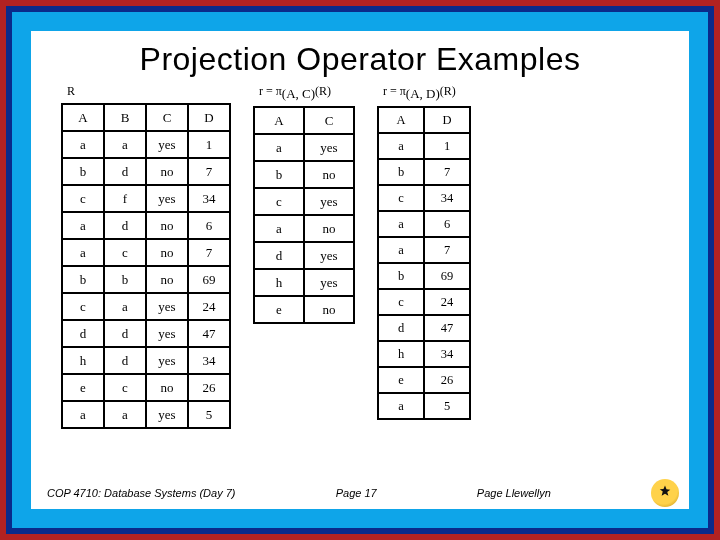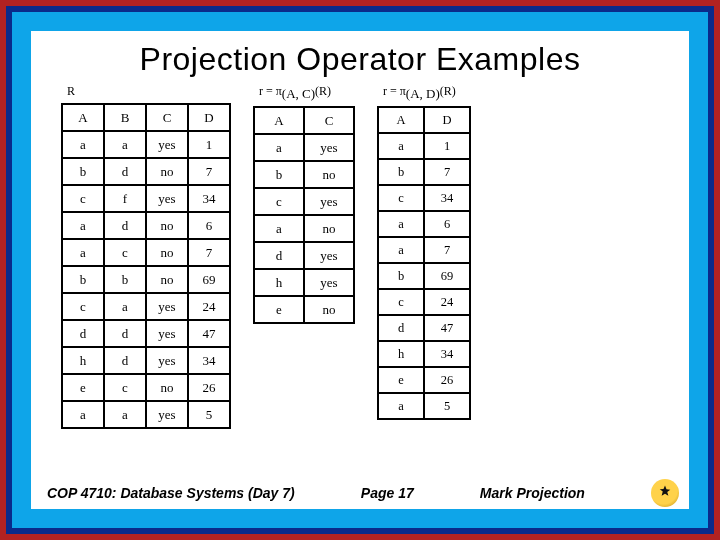--- a/index.html
+++ b/index.html
@@ -12,21 +12,21 @@
   .content { flex: 1; padding: 0 22px 0 30px; display: flex; gap: 22px; align-items: flex-start; font-size: 11px; }
   .block { display: flex; flex-direction: column; align-items: flex-start; }
   .block .caption { font-size: 12px; margin: 0 0 4px 6px; }
   table { border-collapse: collapse; font-family: 'Times New Roman', serif; }
   th, td { border: 2px solid #000; text-align: center; font-weight: 400; }
   th { background: #fff; font-weight: 400; }
   .tR th, .tR td { width: 42px; height: 27px; font-size: 13px; }
   .tAC th, .tAC td { width: 50px; height: 27px; font-size: 13px; }
   .tAD th, .tAD td { width: 46px; height: 26px; font-size: 12.5px; }
   .tC th, .tC td  { width: 50px; height: 27px; font-size: 13px; }
-  .footer { display: flex; align-items: center; justify-content: space-between; padding: 4px 10px 2px 16px; font-family: Arial, sans-serif; font-size: 14px; font-weight: 700; font-style: italic; text-align: center; }
+  .footer { display: flex; align-items: center; justify-content: space-between; padding: 4px 10px 2px 16px; font-family: Arial, sans-serif; font-size: 11px; font-weight: 400; font-style: italic; text-align: center; }
   .footer .logo { width: 28px; height: 28px; border-radius: 50%; background: radial-gradient(circle at 45% 40%, #ffd24a 0 60%, #b8860b 100%); display: flex; align-items: center; justify-content: center; font-style: normal;}
   .sub { font-size: 13px; vertical-align: sub; }
 </style>
 </head>
 <body>
 
 <div class="frame-outer">
  <div class="frame-mid">
   <div class="frame-inner">
    <div class="slide">
@@ -210,21 +210,21 @@
                 </tbody>
               </table>
       </div>
 
 
     </div>
 
     <div class="footer">
       <span>COP 4710: Database Systems (Day 7)</span>
       <span>Page 17</span>
-      <span>Mark Projection</span>
+      <span>Page Llewellyn</span>
       <span class="logo">
         <svg width="18" height="18" viewBox="0 0 24 24">
                 <path fill="#111" d="M12 2l2 5 5 .5-4 3 1.5 5L12 13l-4.5 2.5L9 10 5 7l5-.5z"></path>
               </svg>
       </span>
     </div>
 
    </div>
   </div>
  </div>

